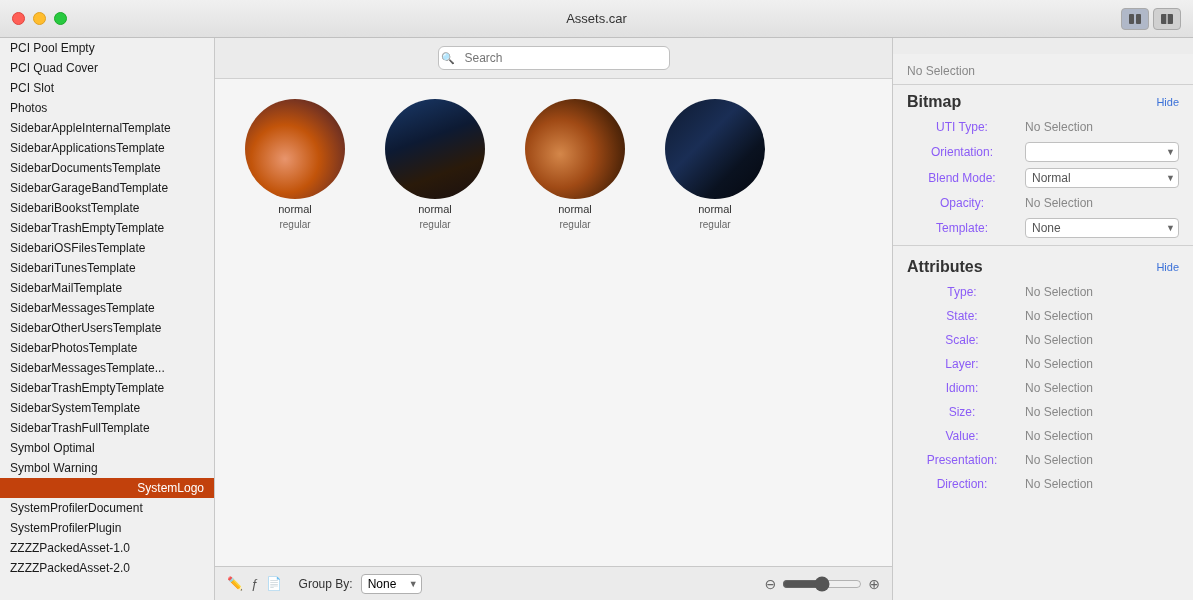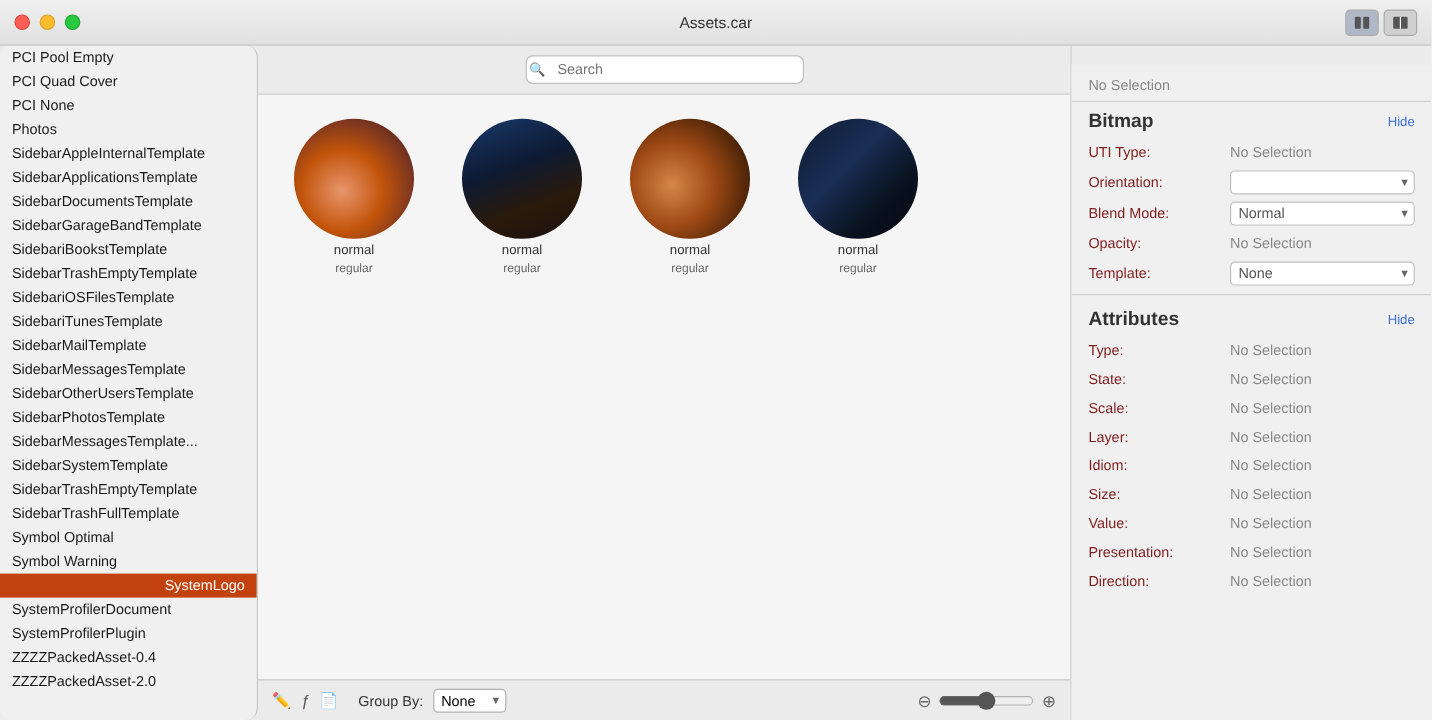--- a/index.html
+++ b/index.html
@@ -75,21 +75,20 @@
       overflow: hidden;
     }
 
     
     .sidebar {
       width: 215px;
       background: #f0f0f0;
       border-right: 1px solid #c8c8c8;
       overflow-y: auto;
       flex-shrink: 0;
-      border-radius: 10px;
     }
     .sidebar::-webkit-scrollbar { width: 6px; }
     .sidebar::-webkit-scrollbar-thumb { background: #c0c0c0; border-radius: 3px; }
     .sidebar-item {
       padding: 3px 10px;
       font-size: 12px;
       color: #1a1a1a;
       cursor: pointer;
       white-space: nowrap;
       overflow: hidden;
@@ -286,22 +285,22 @@
     }
 
     .property-row {
       display: flex;
       align-items: center;
       padding: 3px 14px;
       min-height: 24px;
     }
     .property-label {
       font-size: 12px;
-      color: #7f1d1d;
-      text-align: left;
+      color: #8b5cf6;
+      text-align: center;
       width: 110px;
       flex-shrink: 0;
       margin-right: 8px;
     }
     .property-value {
       font-size: 12px;
       color: #888;
       flex: 1;
     }
     .property-select-wrapper {
@@ -361,44 +360,44 @@
       </svg>
     </button>
   </div>
 </div>
 
 <div class="main-content">
 
   <div class="sidebar">
   <div class="sidebar-item">PCI Pool Empty</div>
       <div class="sidebar-item">PCI Quad Cover</div>
-      <div class="sidebar-item">PCI None</div>
+      <div class="sidebar-item">PCI Slot</div>
       <div class="sidebar-item">Photos</div>
       <div class="sidebar-item">SidebarAppleInternalTemplate</div>
       <div class="sidebar-item">SidebarApplicationsTemplate</div>
       <div class="sidebar-item">SidebarDocumentsTemplate</div>
       <div class="sidebar-item">SidebarGarageBandTemplate</div>
       <div class="sidebar-item">SidebariBookstTemplate</div>
       <div class="sidebar-item">SidebarTrashEmptyTemplate</div>
       <div class="sidebar-item">SidebariOSFilesTemplate</div>
       <div class="sidebar-item">SidebariTunesTemplate</div>
       <div class="sidebar-item">SidebarMailTemplate</div>
       <div class="sidebar-item">SidebarMessagesTemplate</div>
       <div class="sidebar-item">SidebarOtherUsersTemplate</div>
       <div class="sidebar-item">SidebarPhotosTemplate</div>
       <div class="sidebar-item">SidebarMessagesTemplate...</div>
+      <div class="sidebar-item">SidebarTrashEmptyTemplate</div>
       <div class="sidebar-item">SidebarSystemTemplate</div>
-      <div class="sidebar-item">SidebarTrashEmptyTemplate</div>
       <div class="sidebar-item">SidebarTrashFullTemplate</div>
       <div class="sidebar-item">Symbol Optimal</div>
       <div class="sidebar-item">Symbol Warning</div>
       <div class="sidebar-item selected">SystemLogo</div>
       <div class="sidebar-item">SystemProfilerDocument</div>
       <div class="sidebar-item">SystemProfilerPlugin</div>
-      <div class="sidebar-item">ZZZZPackedAsset-0.4</div>
+      <div class="sidebar-item">ZZZZPackedAsset-1.0</div>
       <div class="sidebar-item">ZZZZPackedAsset-2.0</div>
     </div>
 
   <div class="center-panel">
     <div class="search-bar">
       <div class="search-bar-inner">
         <div class="search-input-wrapper">
           <span class="search-icon-wrapper">🔍</span>
           <input type="text" class="search-input" placeholder="Search" style="">
         </div>

